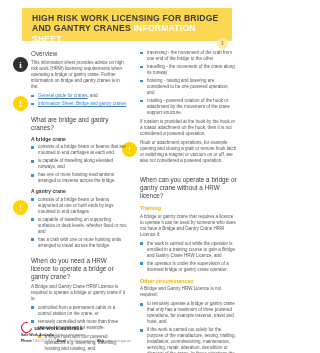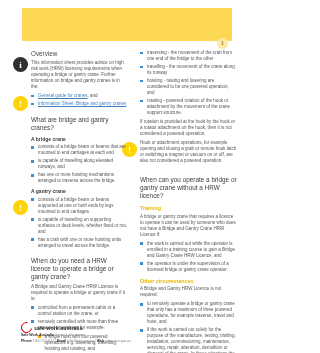--- a/index.html
+++ b/index.html
@@ -102,20 +102,25 @@
   }
   .f-line b{color:#2c2c2c;}
   .f1{top:13px;} .f2{top:18.5px;}
 </style>
 </head>
 <body>
 
 <div class="page">
 
   <div class="banner">
+    <div class="banner-title">
+      <span>HIGH RISK WORK LICENSING FOR BRIDGE</span><br>
+      <span>AND GANTRY CRANES</span>
+      <span class="sub">INFORMATION SHEET</span>
+    </div>
     <div class="page-badge">1</div>
   </div>
 
   <div class="gicon dark" style="top:57px;">i</div>
   <div class="gicon yellow" style="top:96px;">!</div>
   <div class="gicon yellow" style="top:200px;">!</div>
   <div class="gicon yellow right" style="top:142px;">!</div>
 
   <div class="col col-left">
 

